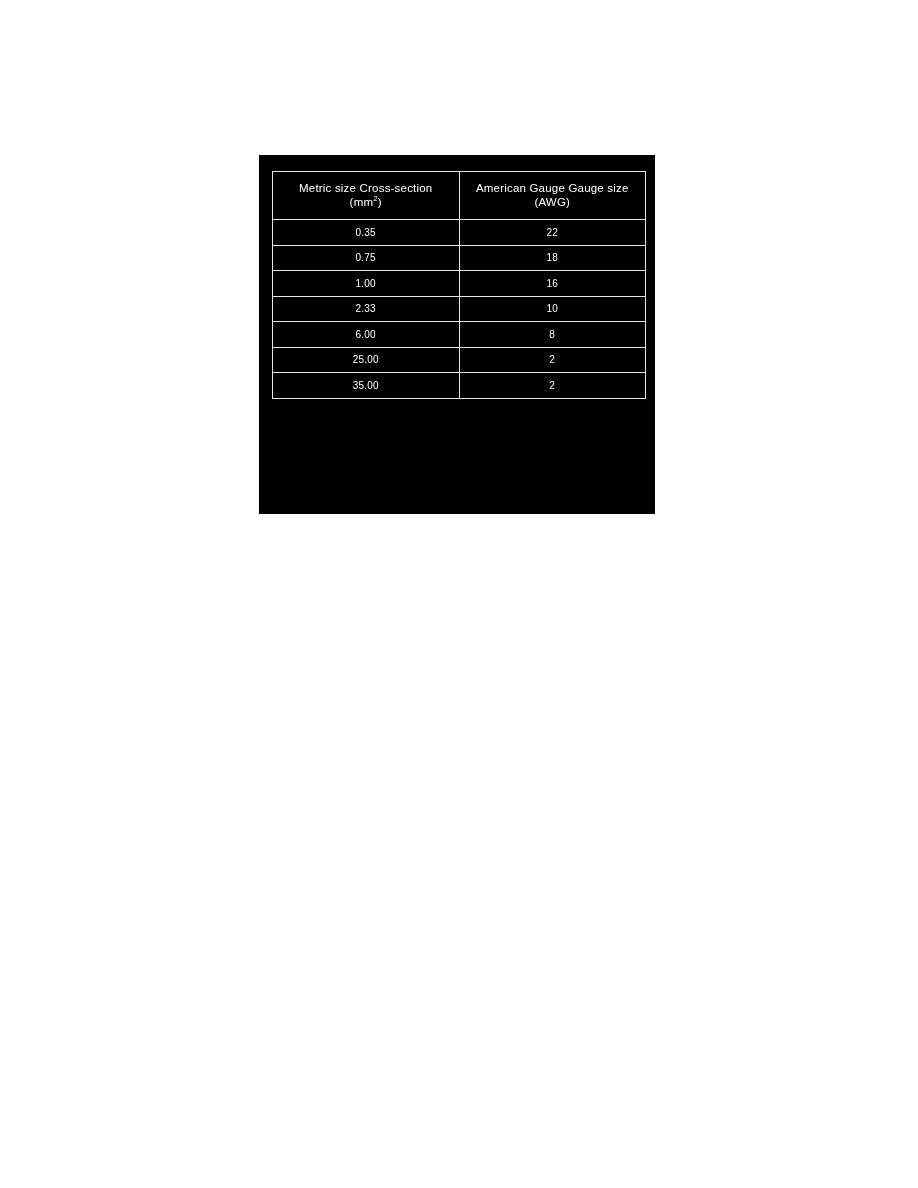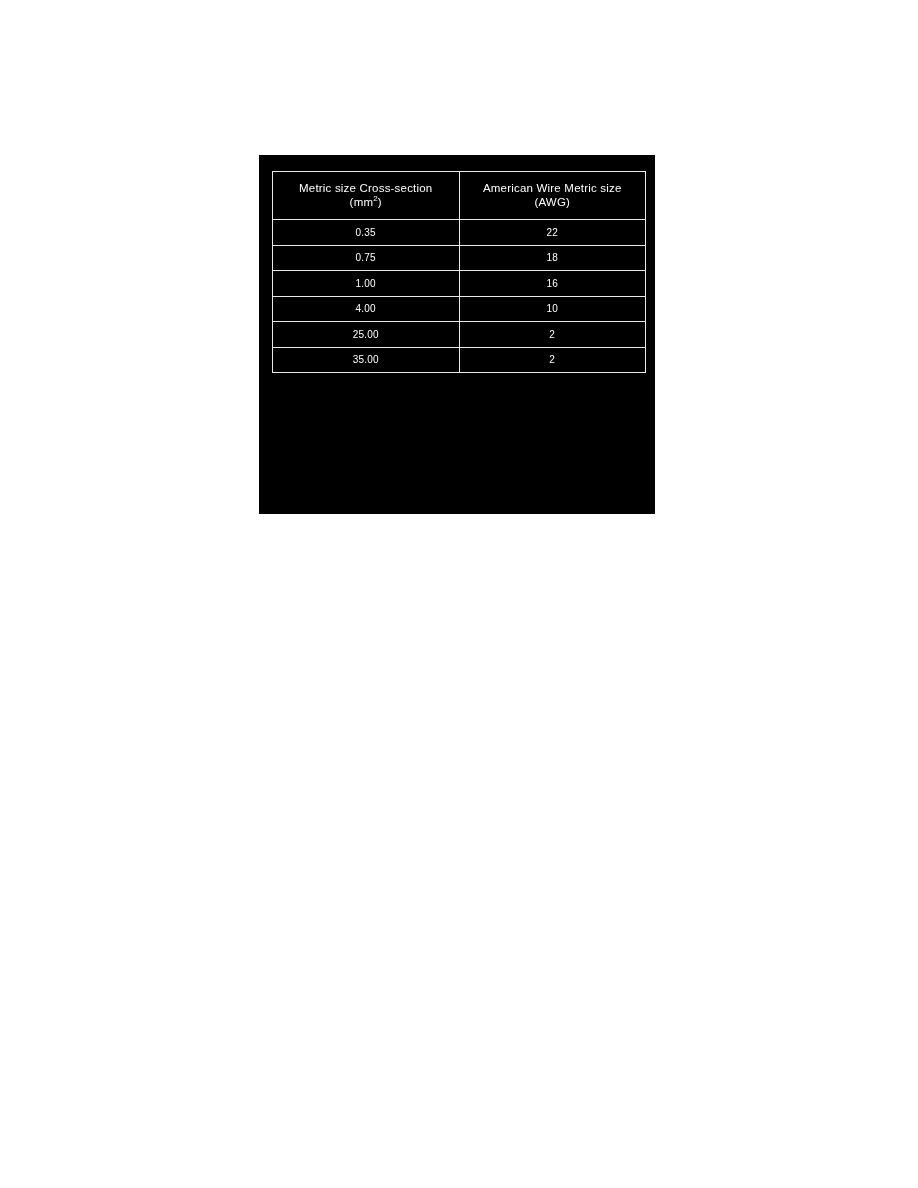--- a/index.html
+++ b/index.html
@@ -93,41 +93,45 @@
         <col class="c1">
         <col class="c2">
       </colgroup>
       <thead>
         <tr>
           <th>
             <span class="hdr-line">Metric size Cross-section</span>
             <span class="hdr-line"><span>(mm</span><sup>2</sup><span>)</span></span>
           </th>
           <th>
-            <span class="hdr-line">American Wire Metric size</span>
+            <span class="hdr-line">American Gauge Gauge size</span>
             <span class="hdr-line">(AWG)</span>
           </th>
         </tr>
       </thead>
       <tbody>
         <tr>
           <td>0.35</td>
           <td>22</td>
         </tr>
         <tr>
           <td>0.75</td>
           <td>18</td>
         </tr>
         <tr>
           <td>1.00</td>
           <td>16</td>
         </tr>
         <tr>
-          <td>4.00</td>
+          <td>2.33</td>
           <td>10</td>
+        </tr>
+        <tr>
+          <td>6.00</td>
+          <td>8</td>
         </tr>
         <tr>
           <td>25.00</td>
           <td>2</td>
         </tr>
         <tr>
           <td>35.00</td>
           <td>2</td>
         </tr>
       </tbody>

